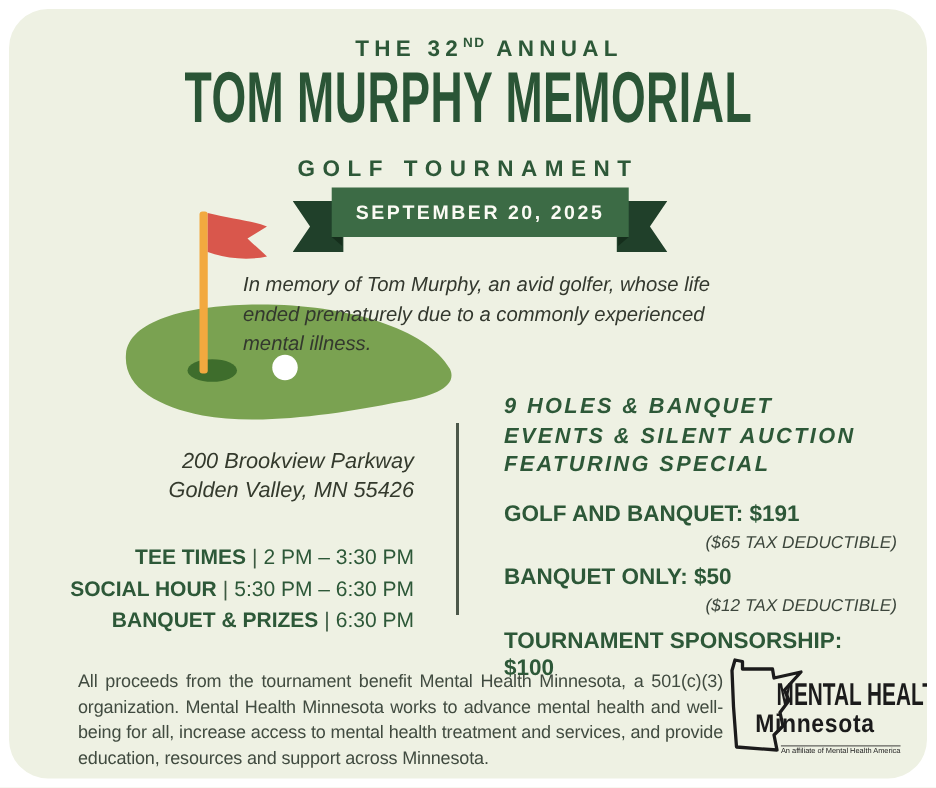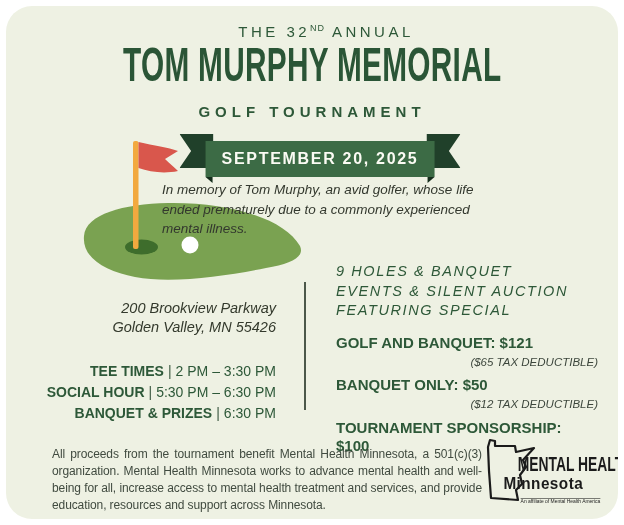--- a/index.html
+++ b/index.html
@@ -7,35 +7,35 @@
     width:624px;height:525px;background:#ffffff;
     font-family:"Liberation Sans", sans-serif;
     position:relative;overflow:hidden;
   }
   .card{
     position:absolute;left:6px;top:6px;width:612px;height:513px;
     background:#eef1e3;border-radius:26px;overflow:hidden;
   }
   
   .header{position:absolute;top:17px;left:0;width:100%;text-align:center;color:#2d5838;}
-  .title-small{font-size:15px;font-weight:400;letter-spacing:3.5px;padding-left:28px;}
+  .title-small{font-size:15px;font-weight:700;letter-spacing:3.5px;padding-left:28px;}
   .title-small sup{font-size:9px;letter-spacing:1px;vertical-align:6px;}
   .title-main-wrap{margin-top:3px;height:44px;}
   .title-main{
     display:inline-block;font-size:48px;font-weight:700;line-height:44px;
     white-space:nowrap;transform:scaleX(0.62);transform-origin:center;
     letter-spacing:0.5px;color:#2a5536;
   }
   .title-sub{font-size:15px;font-weight:700;letter-spacing:5px;margin-top:16px;}
   
   .ribbon{position:absolute;top:119px;left:50%;transform:translateX(calc(-50% + 8px));}
   .ribbon-band{
     position:relative;z-index:2;background:#3c6b45;color:#fbfbf4;
-    font-weight:700;font-size:16px;letter-spacing:1.7px;
-    padding:9px 16px;white-space:nowrap;margin-top:16px;
+    font-weight:700;font-size:13px;letter-spacing:1.7px;
+    padding:9px 16px;white-space:nowrap;
   }
   .ribbon-band::before{content:'';position:absolute;left:0;top:100%;width:0;height:0;
     border-top:6px solid #152e1c;border-left:7px solid transparent;}
   .ribbon-band::after{content:'';position:absolute;right:0;top:100%;width:0;height:0;
     border-top:6px solid #152e1c;border-right:7px solid transparent;}
   .ribbon-wing{position:absolute;top:9px;width:34px;height:34px;background:#20402a;z-index:1;}
   .wing-left{left:-26px;clip-path:polygon(0 0,100% 0,100% 100%,0 100%,34% 50%);}
   .wing-right{right:-26px;clip-path:polygon(0 0,100% 0,66% 50%,100% 100%,0 100%);}
   
   .memorial{
@@ -49,21 +49,21 @@
   .venue-col{position:absolute;left:32px;top:288px;width:238px;text-align:right;}
   .venue-name{color:#2d5838;font-size:14px;font-weight:700;letter-spacing:1.6px;}
   .venue-address{font-style:italic;font-size:14.5px;line-height:1.3;color:#343a2d;margin-top:5px;}
   .schedule{margin-top:24px;color:#2d5838;font-size:14px;line-height:1.5;}
   .sched-label{font-weight:700;}
   .sched-sep{font-weight:400;padding:0 4px;color:#3d5a42;}
   
   .divider{position:absolute;left:298px;top:276px;width:2px;height:128px;background:#4c584a;}
   
   .details-col{position:absolute;left:330px;top:256px;width:262px;}
-  .event-heading{color:#2d5838;font-size:14.5px;font-weight:400;font-style:italic;
+  .event-heading{color:#2d5838;font-size:14.5px;font-weight:700;font-style:italic;
     letter-spacing:1.6px;line-height:1.35;}
   .pricing{margin-top:13px;}
   .price-label{color:#2d5838;font-size:15px;font-weight:700;line-height:1.2;margin-top:7px;}
   .price-note{color:#3c463c;font-style:italic;font-size:11.5px;line-height:1.2;margin-top:4px;text-align:right;}
   .price-note:empty{display:none;}
   
   .footer-text{
     position:absolute;left:46px;top:440px;width:430px;
     font-size:12px;line-height:1.42;color:#414b40;text-align:justify;
     letter-spacing:-0.1px;
@@ -126,21 +126,21 @@
 
   <div class="divider"></div>
 
   <div class="details-col">
     <div class="event-heading">
       <div>9 HOLES &amp; BANQUET</div>
       <div>EVENTS &amp; SILENT AUCTION</div>
       <div>FEATURING SPECIAL</div>
     </div>
     <div class="pricing">
-      <div class="price-label">GOLF AND BANQUET: $121</div>
+      <div class="price-label">GOLF AND BANQUET: $191</div>
       <div class="price-note">($65 TAX DEDUCTIBLE)</div>
       <div class="price-label">BANQUET ONLY: $50</div>
       <div class="price-note">($12 TAX DEDUCTIBLE)</div>
       <div class="price-label">TOURNAMENT SPONSORSHIP: $100</div>
 
     </div>
   </div>
 
   <div class="memorial">In memory of Tom Murphy, an avid golfer, whose life ended prematurely due to a commonly experienced mental illness.</div>
 

